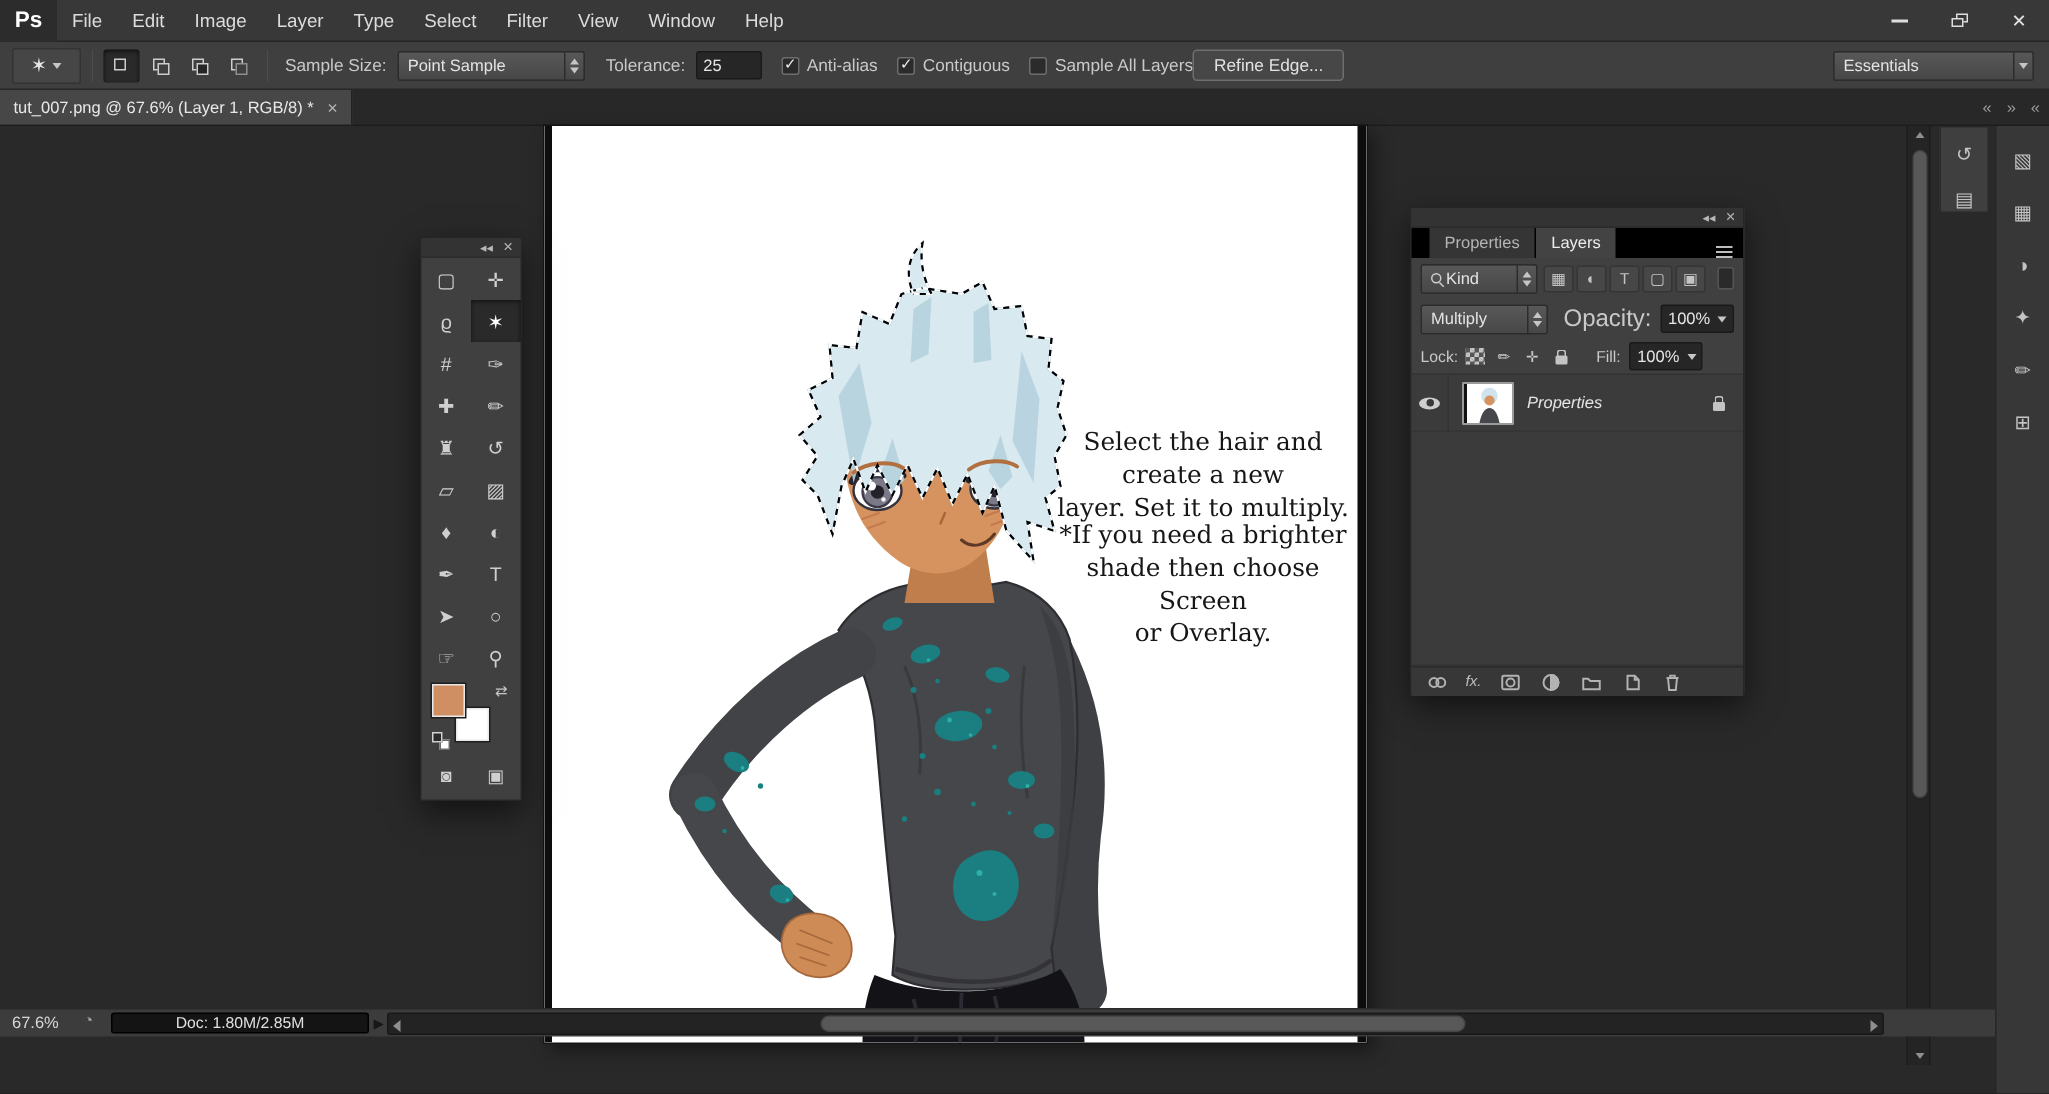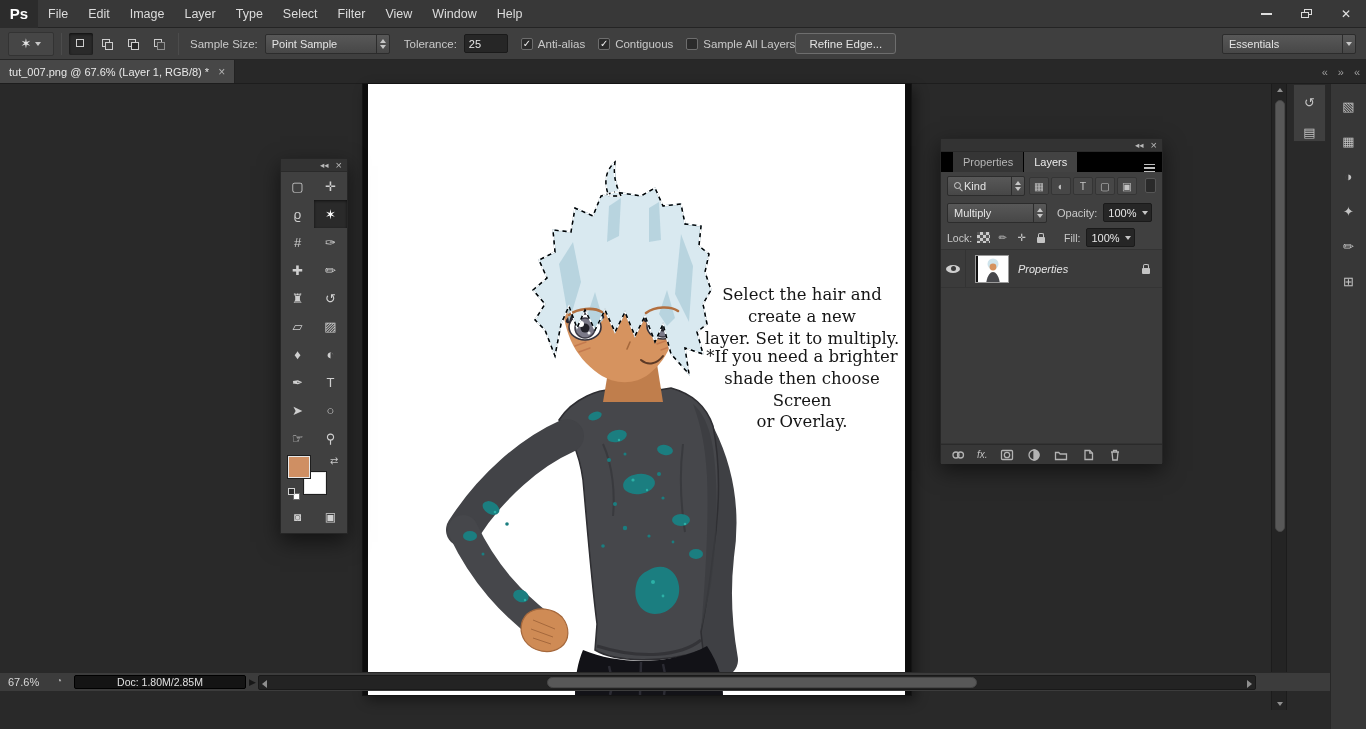--- a/index.html
+++ b/index.html
@@ -515,21 +515,21 @@
       <span class="fswitch"></span>
     </div>
     <div class="prow row-blend">
       <div class="dd" style="width:100px">
         <span class="txt">Multiply</span>
         <span class="stepper">
             <span class="tri-up"></span>
             <span class="tri-dn"></span>
           </span>
       </div>
-      <span class="lbl" style="margin-left:6px;font-size:11px">Opacity:</span>
+      <span class="lbl" style="margin-left:6px;font-size:16px">Opacity:</span>
       <div class="vbox" style="width:49px;margin-left:2px">
         <span>100%</span>
         <span class="tri-dn"></span>
       </div>
     </div>
     <div class="prow row-lock">
       <span class="lbl" style="font-size:10.5px">Lock:</span>
       <span class="lockicon">
           <span class="checker13"></span>
         </span>

